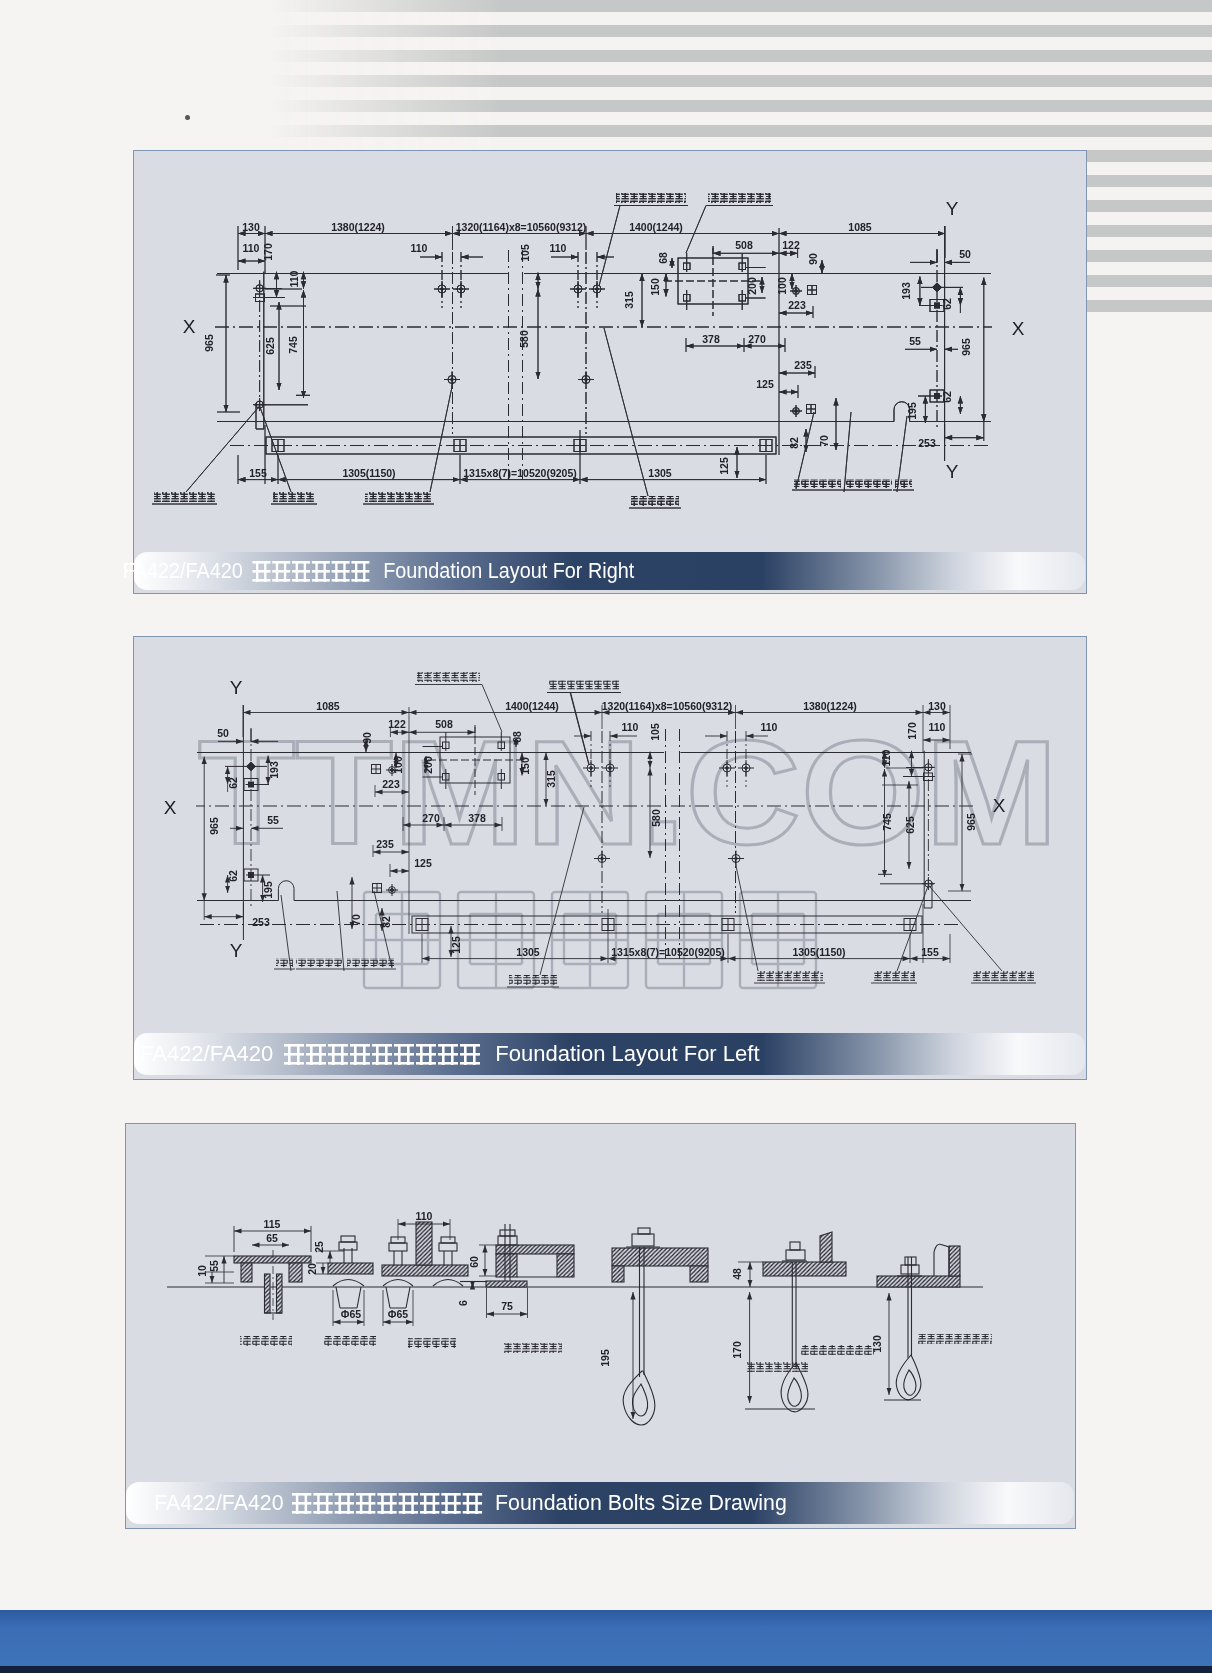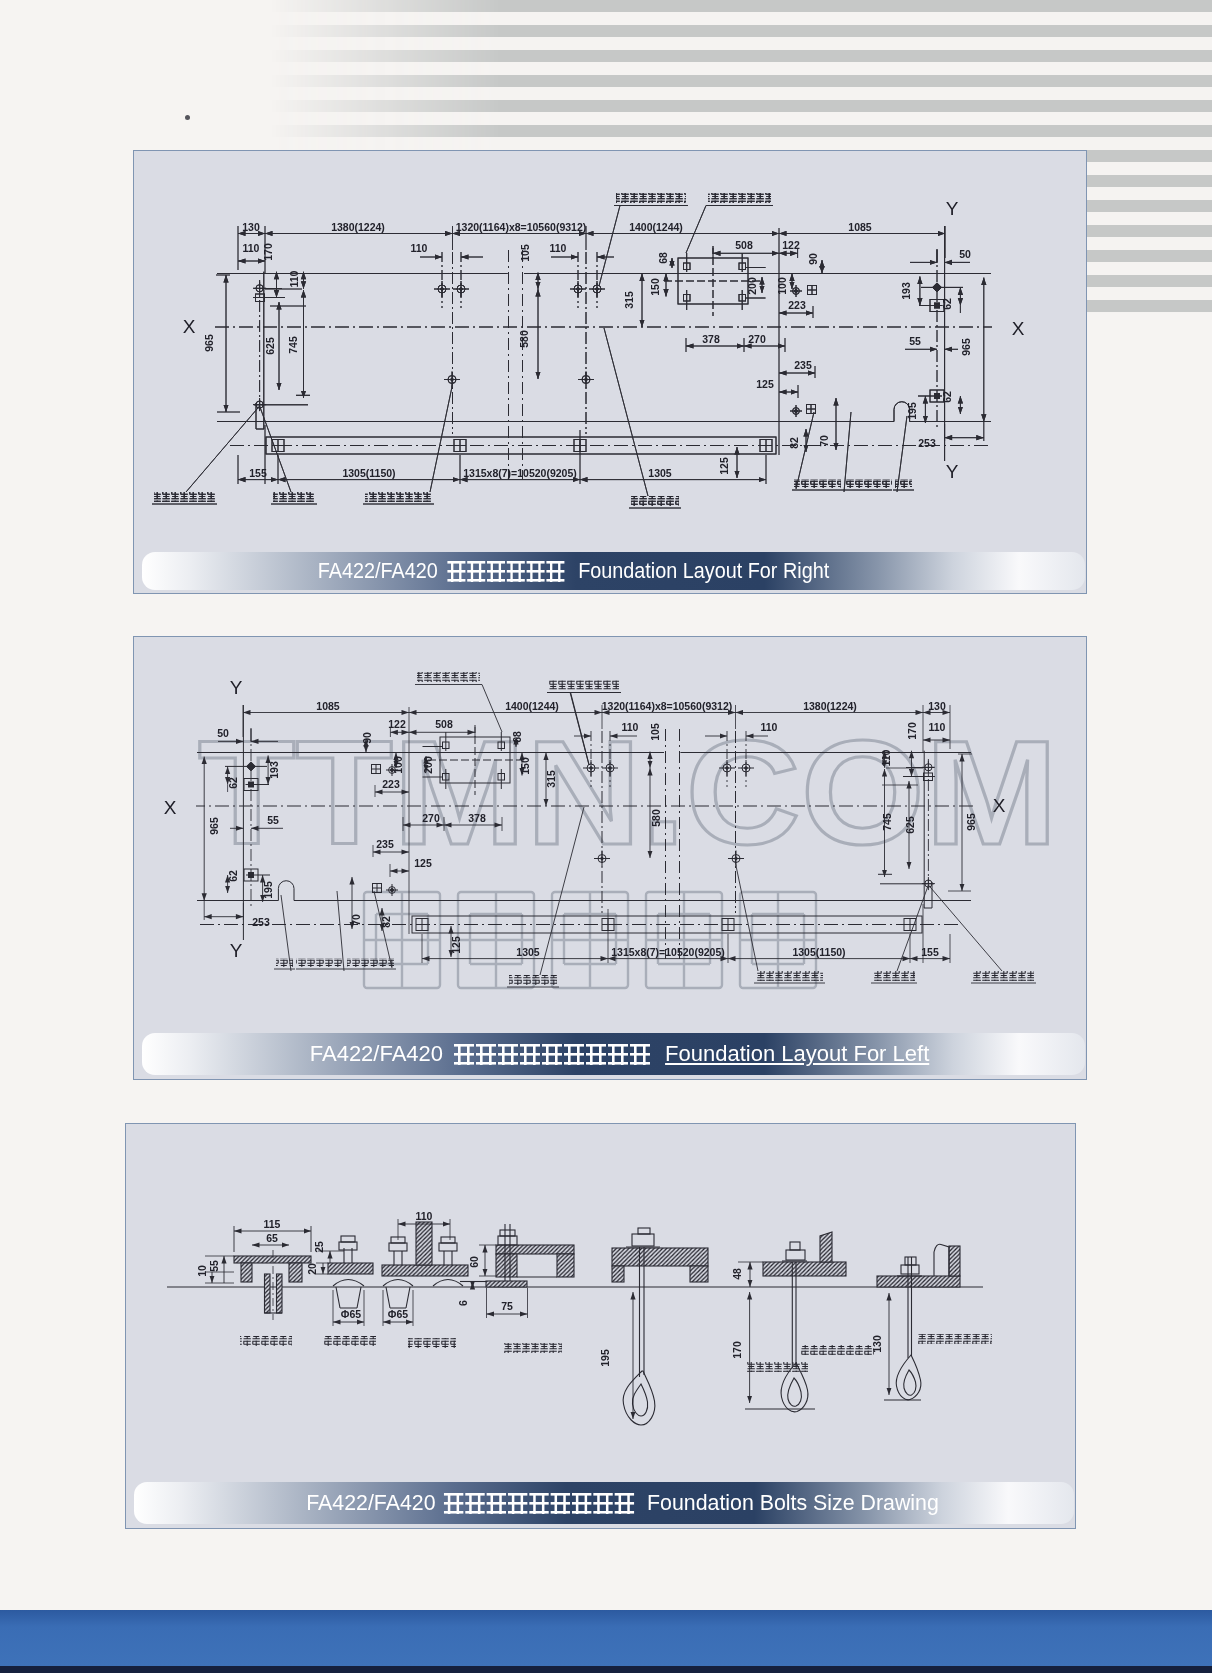--- a/index.html
+++ b/index.html
@@ -8,21 +8,21 @@
 .abs{position:absolute;}
 
 .c{display:inline-block;width:20px;height:21px;margin:0 1px;vertical-align:-2px;
  background:
  linear-gradient(#fff,#fff) 0 0/100% 2.6px,
  linear-gradient(#fff,#fff) 0 9px/100% 2.6px,
  linear-gradient(#fff,#fff) 0 100%/100% 2.6px,
  linear-gradient(#fff,#fff) 4px 0/2.6px 100%,
  linear-gradient(#fff,#fff) 13px 0/2.6px 100%;
  background-repeat:no-repeat;}
-.cap{position:absolute;left:8px;right:1px;height:38px;display:flex;align-items:center;justify-content:center;
+.cap{position:absolute;left:0;right:1px;height:38px;display:flex;align-items:center;justify-content:flex-start;
  color:#fff;font-size:22px;letter-spacing:0px;transform-origin:center;
  background:linear-gradient(90deg,#ffffff 0%,#eceef2 5%,#aab4c4 18%,#5a6d8e 34%,#2d4366 46%,#2b4164 66%,#8795aa 78%,#cdd3dd 86%,#f9f9fb 93%,#e4e7ed 100%);border-radius:13px;}
 .capin{display:flex;align-items:center;transform:scaleX(0.9);transform-origin:center;}
 </style>
 </head>
 <body>
 
 <div class="abs" style="left:0;top:0;width:1212px;height:1673px;background:#f6f4f2;"></div>
 
 <div class="abs" style="left:235px;top:0;width:977px;height:313px;
@@ -55,21 +55,21 @@
         <span style="margin-right:10px;">FA422/FA420</span>
   <span class="c"></span>
         <span class="c"></span>
         <span class="c"></span>
         <span class="c"></span>
         <span class="c"></span>
         <span class="c"></span>
         <span class="c"></span>
         <span class="c"></span>
         <span class="c"></span>
-  <span style="margin-left:14px;text-decoration:underline;">Foundation Layout For Left</span>
+  <span style="margin-left:14px;">Foundation Layout For Left</span>
       </span>
     </div>
 </div>
 
 <div class="abs" style="left:125px;top:1123px;width:949px;height:404px;background:#dadce4;border:1px solid #8095b2;">
 
  <div class="cap" style="top:358px;height:42px;">
       <span class="capin" style="transform:scaleX(0.97) translateX(19px);">
         <span style="margin-right:8px;">FA422/FA420</span>
   <span class="c"></span>

